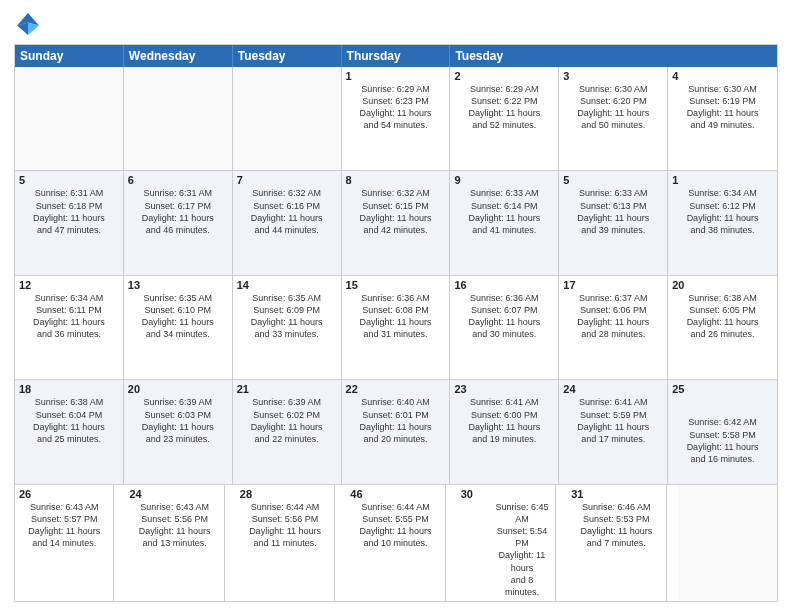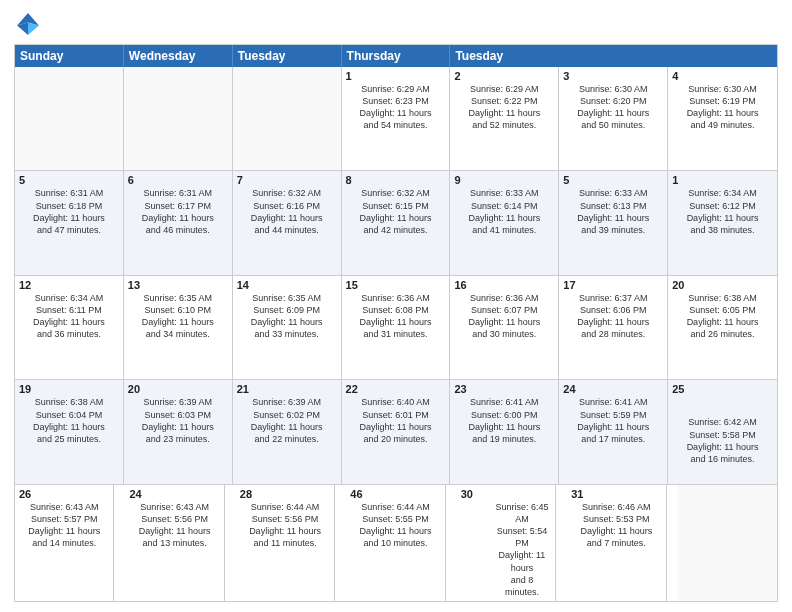--- a/index.html
+++ b/index.html
@@ -281,21 +281,21 @@
           <div class="cal-cell">
             <div class="day-num">20</div>
             <div class="day-info" style="white-space: pre-line;">Sunrise: 6:38 AM
 Sunset: 6:05 PM
 Daylight: 11 hours
 and 26 minutes.</div>
           </div>
         </div>
         <div class="cal-row alt-row">
           <div class="cal-cell">
-            <div class="day-num">19</div>
+            <div class="day-num">18</div>
             <div class="day-info" style="white-space: pre-line;">Sunrise: 6:38 AM
 Sunset: 6:04 PM
 Daylight: 11 hours
 and 25 minutes.</div>
           </div>
           <div class="cal-cell">
             <div class="day-num">20</div>
             <div class="day-info" style="white-space: pre-line;">Sunrise: 6:39 AM
 Sunset: 6:03 PM
 Daylight: 11 hours

